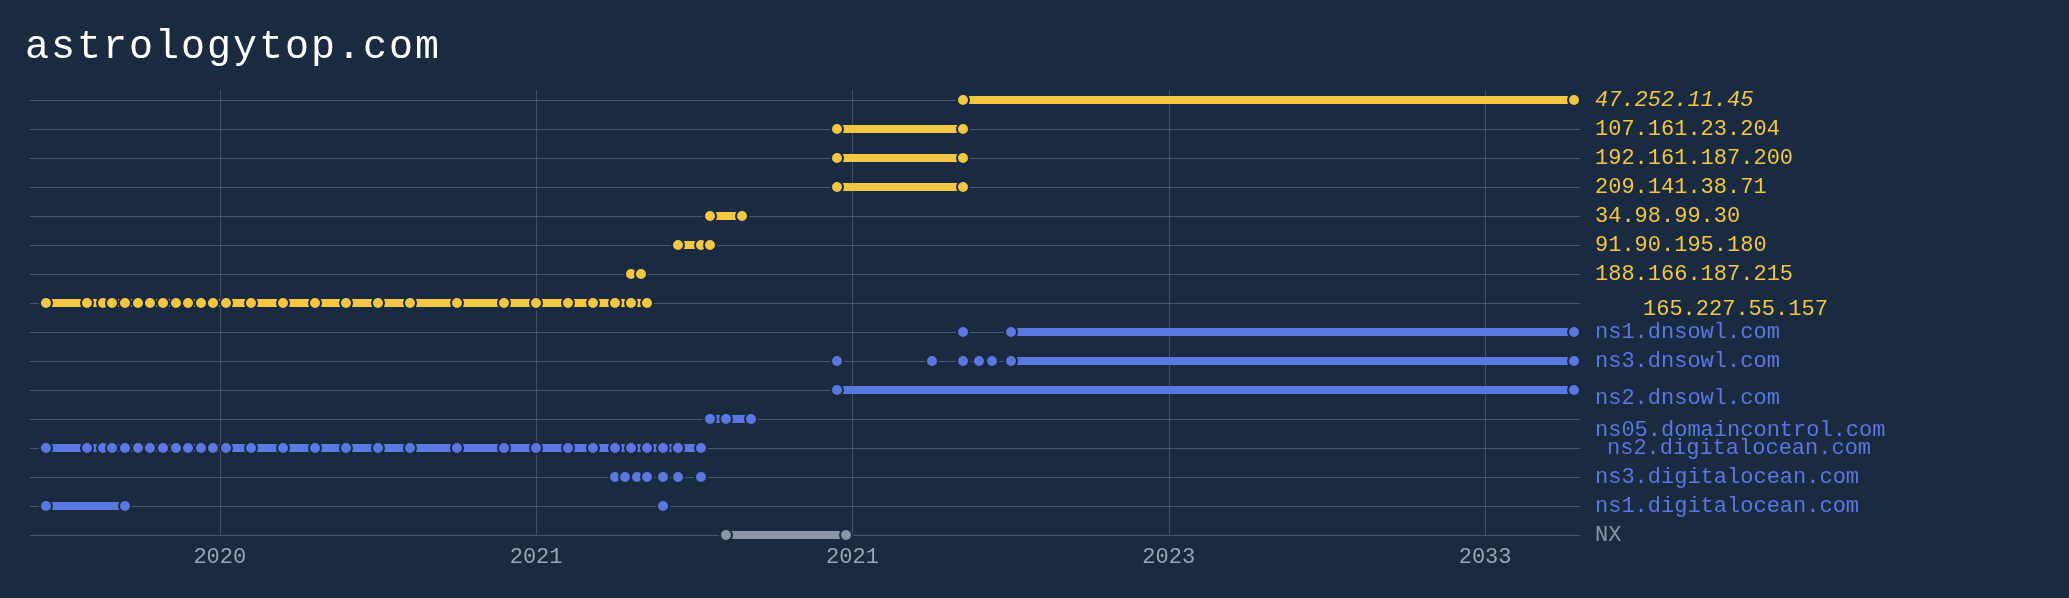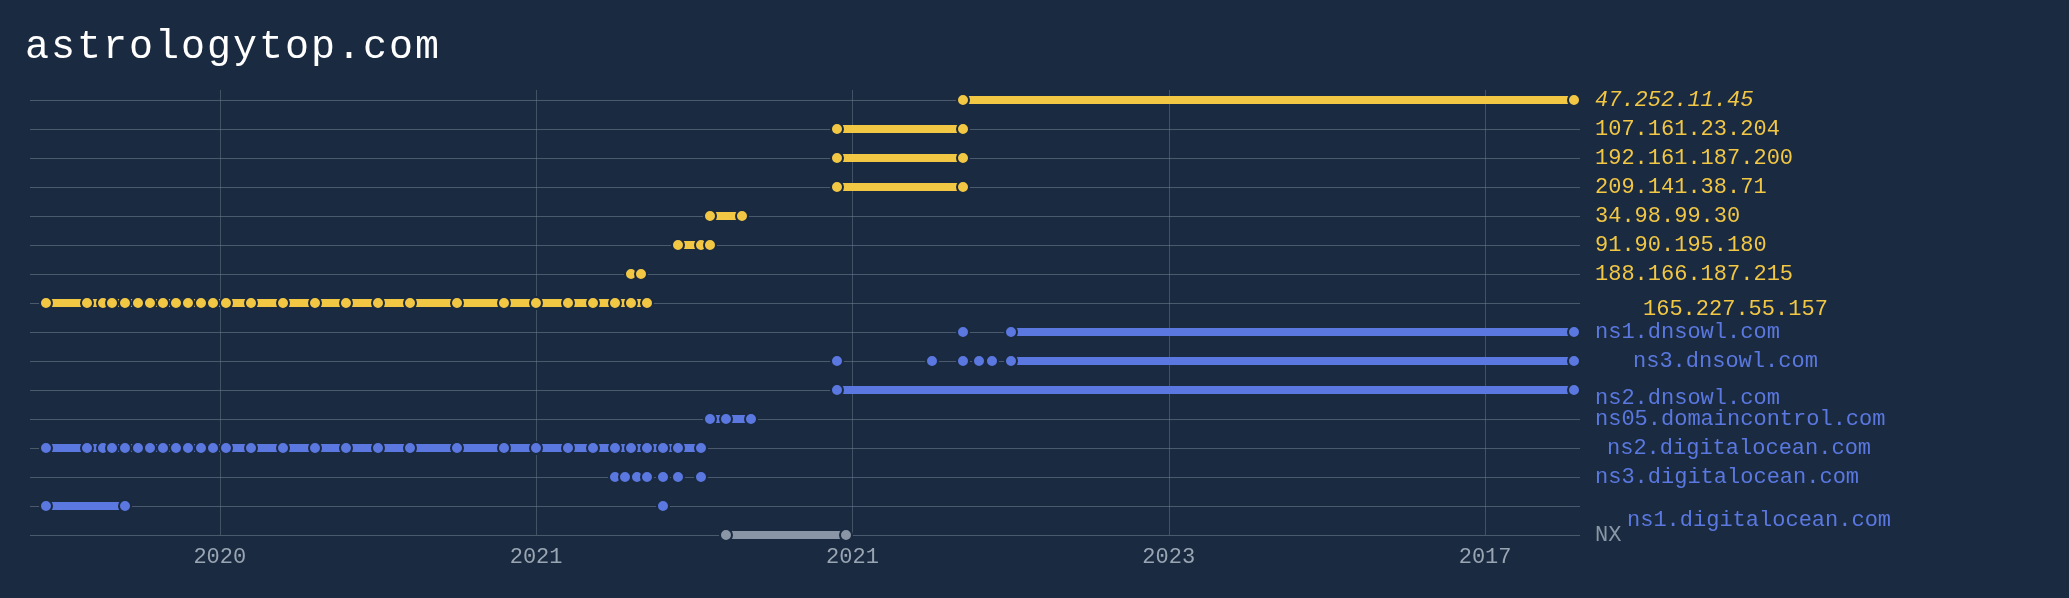--- a/index.html
+++ b/index.html
@@ -98,21 +98,21 @@
   <div class="plot" id="plot">
       <div class="year-tick" style="left: 189.796px;"></div>
       <div class="year-label" style="left: 189.796px;">2020</div>
       <div class="year-tick" style="left: 506.122px;"></div>
       <div class="year-label" style="left: 506.122px;">2021</div>
       <div class="year-tick" style="left: 822.449px;"></div>
       <div class="year-label" style="left: 822.449px;">2021</div>
       <div class="year-tick" style="left: 1138.78px;"></div>
       <div class="year-label" style="left: 1138.78px;">2023</div>
       <div class="year-tick" style="left: 1455.1px;"></div>
-      <div class="year-label" style="left: 1455.1px;">2017</div>
+      <div class="year-label" style="left: 1455.1px;">2033</div>
       <div class="row-line" style="top: 5px;"></div>
       <div class="seg thick seg-yellow" style="left: 933.163px; width: 610.51px; top: 5px;"></div>
       <div class="dot dot-yellow" style="left: 933.163px; top: 5px;"></div>
       <div class="dot dot-yellow" style="left: 1543.67px; top: 5px;"></div>
       <div class="row-line" style="top: 34px;"></div>
       <div class="seg thick seg-yellow" style="left: 806.633px; width: 126.531px; top: 34px;"></div>
       <div class="dot dot-yellow" style="left: 806.633px; top: 34px;"></div>
       <div class="dot dot-yellow" style="left: 933.163px; top: 34px;"></div>
       <div class="row-line" style="top: 63px;"></div>
       <div class="seg thick seg-yellow" style="left: 806.633px; width: 126.531px; top: 63px;"></div>
@@ -238,20 +238,20 @@
     </div>
 <div class="row-label yellow" style="top: 100px; font-style: italic;">47.252.11.45</div>
     <div class="row-label yellow" style="top: 129px;">107.161.23.204</div>
     <div class="row-label yellow" style="top: 158px;">192.161.187.200</div>
     <div class="row-label yellow" style="top: 187px;">209.141.38.71</div>
     <div class="row-label yellow" style="top: 216px;">34.98.99.30</div>
     <div class="row-label yellow" style="top: 245px;">91.90.195.180</div>
     <div class="row-label yellow" style="top: 274px;">188.166.187.215</div>
     <div class="row-label yellow" style="top: 309px; margin-left: 48px;">165.227.55.157</div>
     <div class="row-label blue" style="top: 332px;">ns1.dnsowl.com</div>
-    <div class="row-label blue" style="top: 361px; margin-left: 38px;">ns3.dnsowl.com</div>
+    <div class="row-label blue" style="top: 361px;">ns3.dnsowl.com</div>
     <div class="row-label blue" style="top: 382px; margin-top: 16px;">ns2.dnsowl.com</div>
-    <div class="row-label blue" style="top: 419px;">ns05.domaincontrol.com</div>
+    <div class="row-label blue" style="top: 430px;">ns05.domaincontrol.com</div>
     <div class="row-label blue" style="top: 448px; margin-left: 12px;">ns2.digitalocean.com</div>
     <div class="row-label blue" style="top: 477px;">ns3.digitalocean.com</div>
-    <div class="row-label blue" style="top: 520px; margin-left: 32px;">ns1.digitalocean.com</div>
+    <div class="row-label blue" style="top: 506px;">ns1.digitalocean.com</div>
     <div class="row-label grey" style="top: 535px;">NX</div>
   </div>
 
 </body></html>

